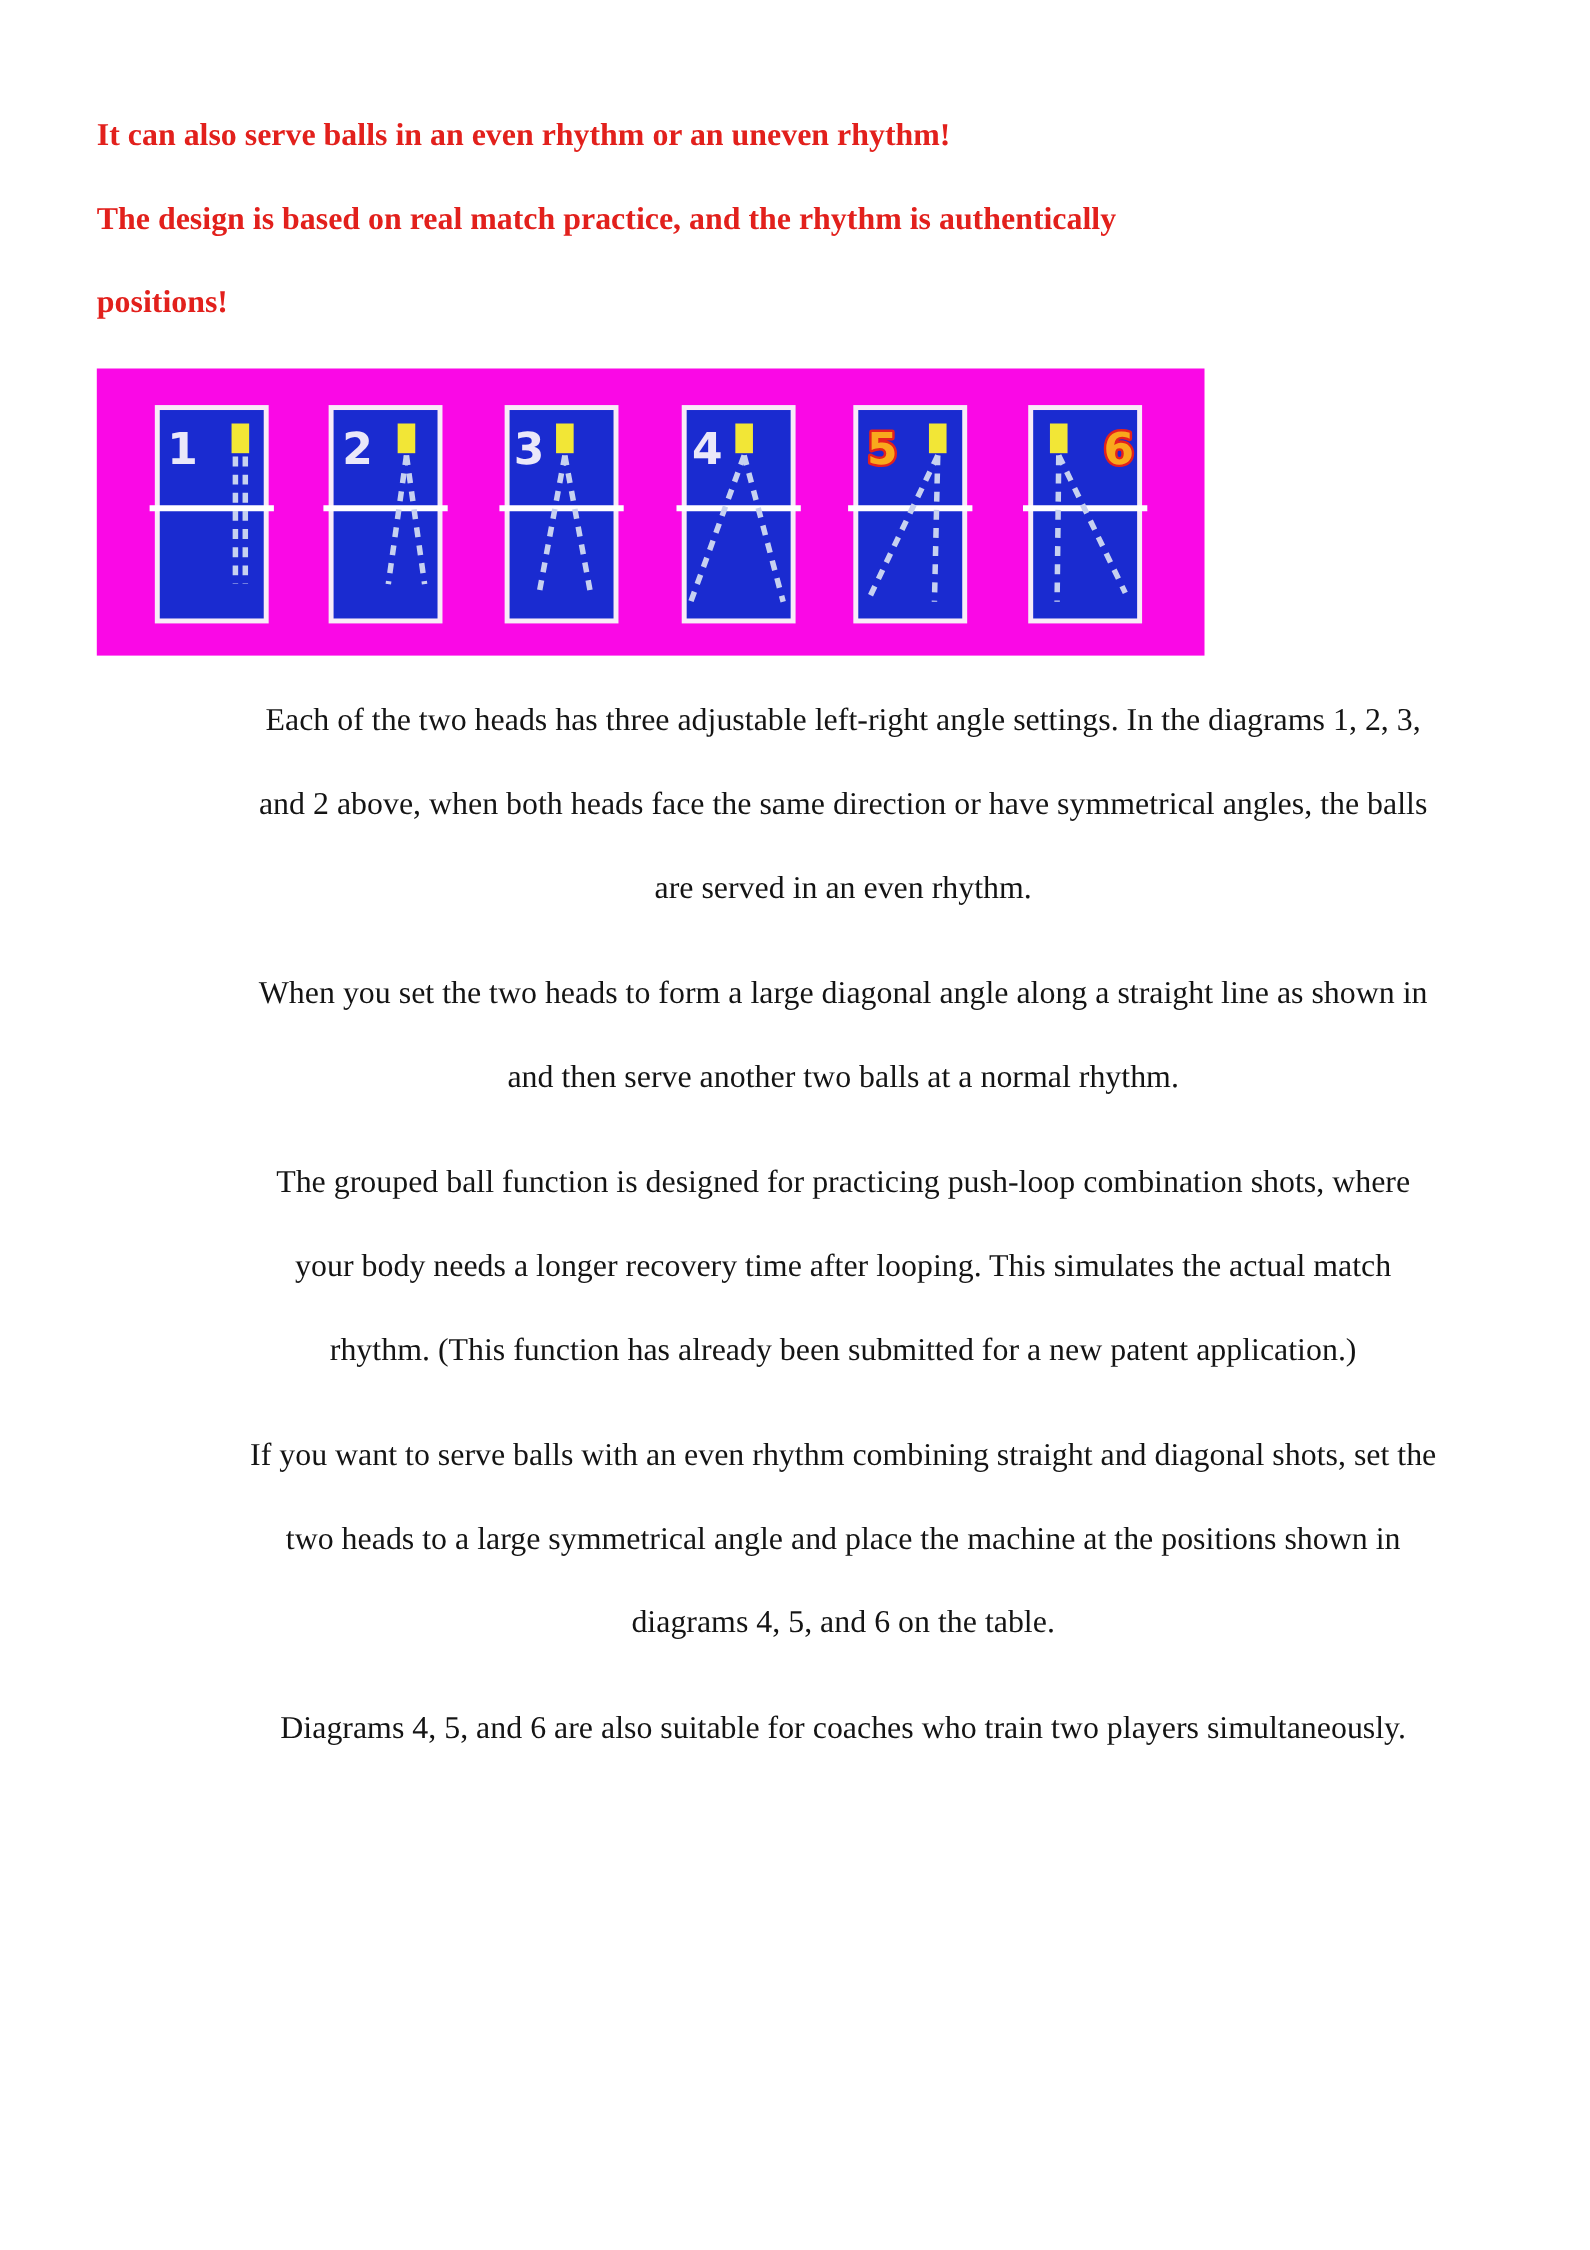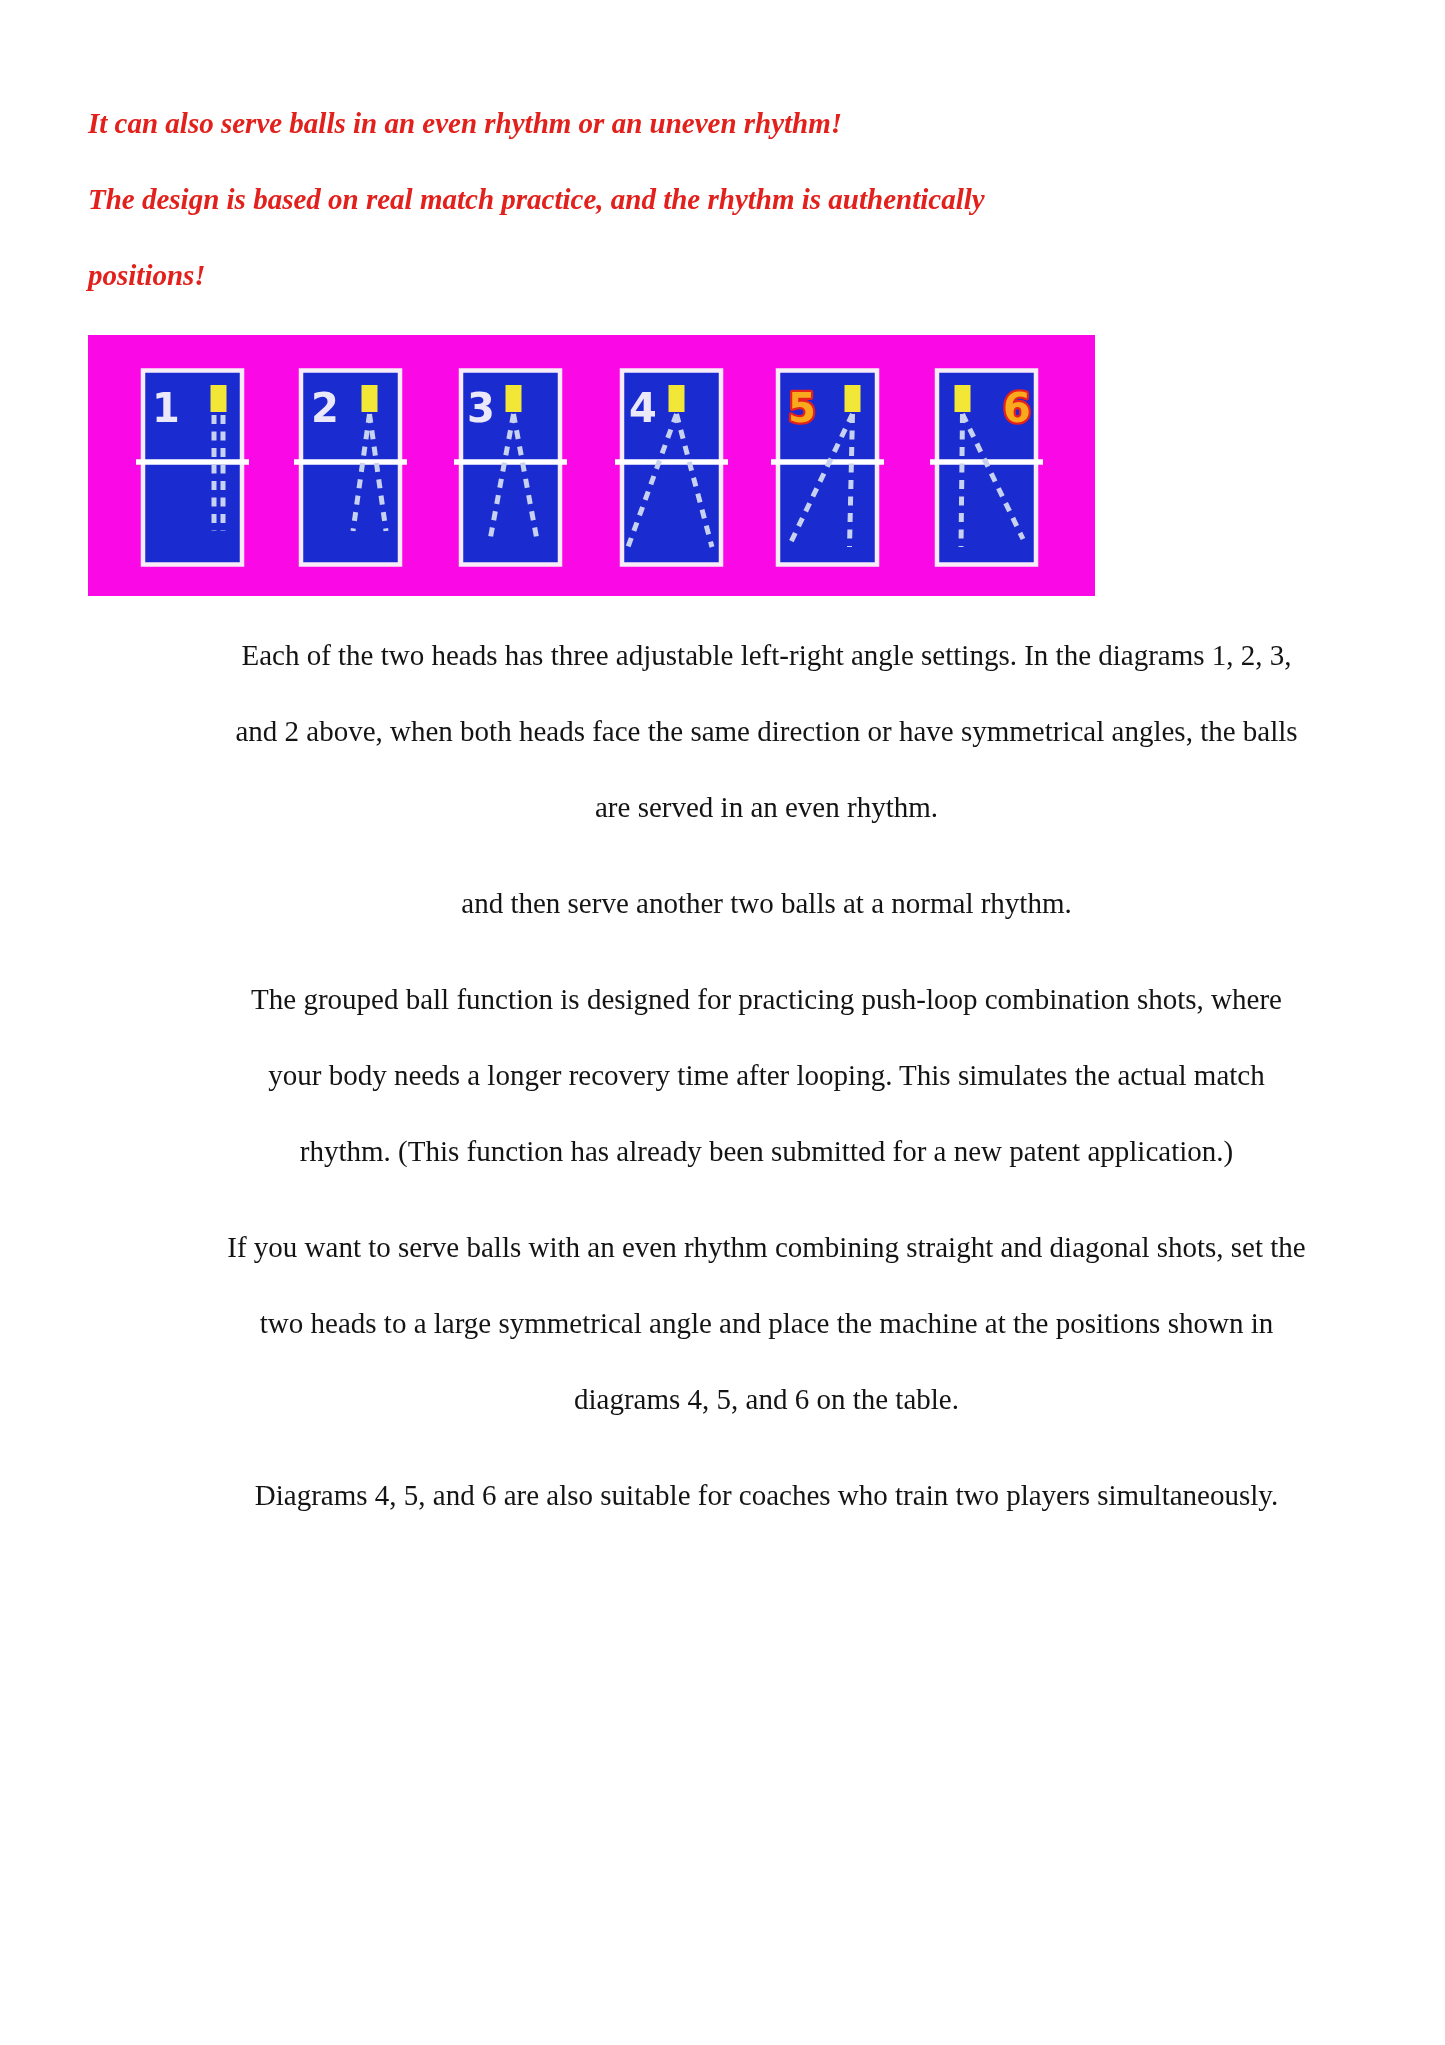--- a/index.html
+++ b/index.html
@@ -12,21 +12,21 @@
     font-family: "Liberation Serif", "DejaVu Serif", serif;
   }
   .content {
     padding: 85px 0 0 88px;
   }
   .heading {
     font-size: 29px;
     font-weight: bold;
     line-height: 76px;
   }
-  .heading-para { margin: 0; font-style: italic; }
+  .heading-para { margin: 0; }
   .line { white-space: nowrap; }
   .pattern-figure {
     position: relative;
     margin: 22px 0 0 0;
     width: 1007px;
     height: 261px;
     display: block;
   }
   .diagram { position: absolute; overflow: visible; }
   .diagram-label {
@@ -117,20 +117,21 @@
         </svg>
       </figure>
 
     <section class="body-text" style="color: rgb(20, 20, 20);">
       <div class="body-para">
           <div class="line">Each of the two heads has three adjustable left-right angle settings. In the diagrams 1, 2, 3,</div>
           <div class="line">and 2 above, when both heads face the same direction or have symmetrical angles, the balls</div>
           <div class="line">are served in an even rhythm.</div>
         </div>
       <div class="body-para">
+          <div class="line">When you set the two heads to form a large diagonal angle along a straight line as shown in</div>
           <div class="line">and then serve another two balls at a normal rhythm.</div>
         </div>
       <div class="body-para">
           <div class="line">The grouped ball function is designed for practicing push-loop combination shots, where</div>
           <div class="line">your body needs a longer recovery time after looping. This simulates the actual match</div>
           <div class="line">rhythm. (This function has already been submitted for a new patent application.)</div>
         </div>
       <div class="body-para">
           <div class="line">If you want to serve balls with an even rhythm combining straight and diagonal shots, set the</div>
           <div class="line">two heads to a large symmetrical angle and place the machine at the positions shown in</div>

